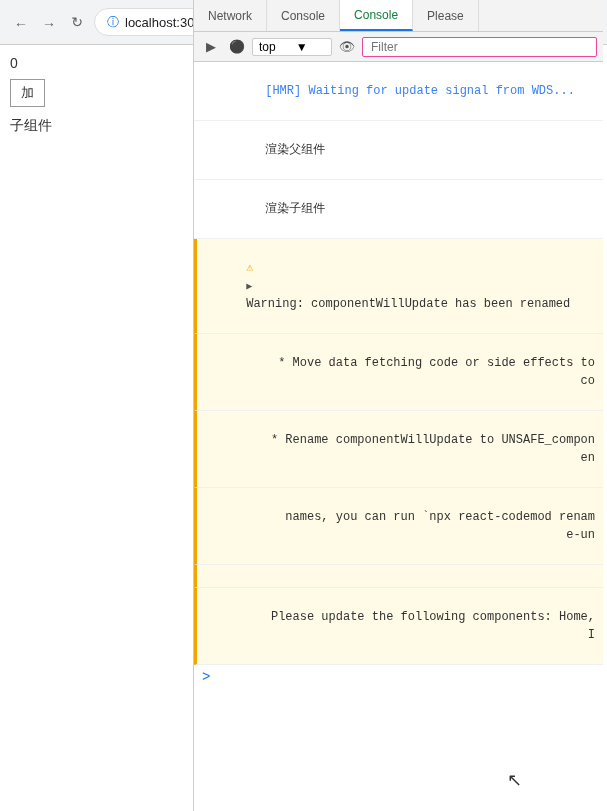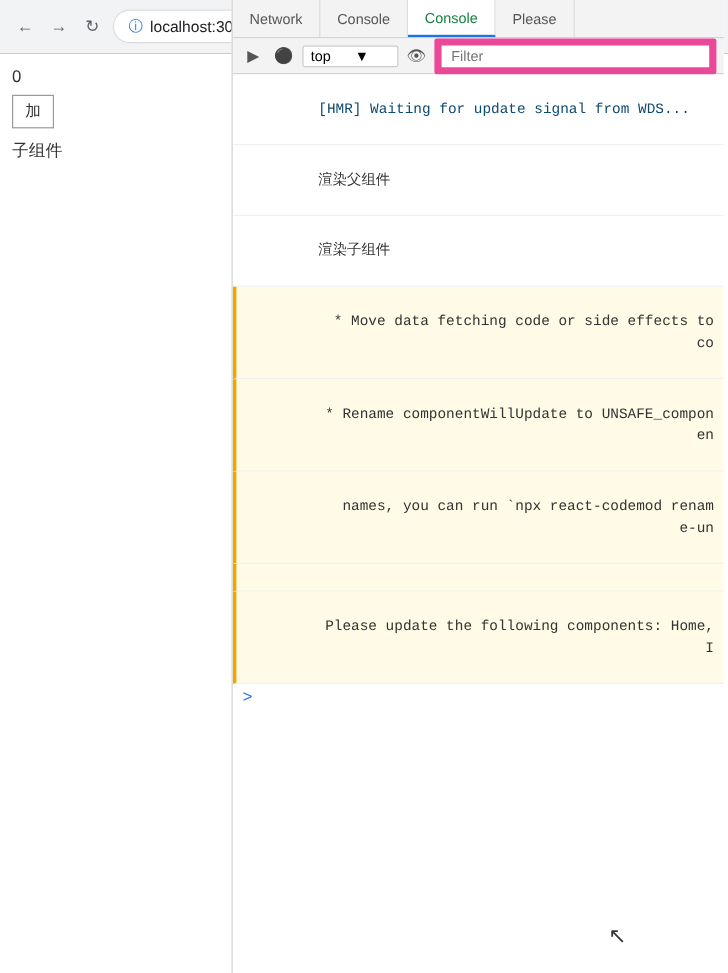--- a/index.html
+++ b/index.html
@@ -136,21 +136,21 @@
       border-radius: 2px;
       padding: 1px 6px;
       background: #fff;
       font-size: 12px;
       cursor: pointer;
       min-width: 80px;
     }
 
     .filter-input {
       flex: 1;
-      border: 6px solid #ec4899;
+      border: 1px solid #ec4899;
       border-radius: 2px;
       padding: 2px 8px;
       font-size: 12px;
       color: #999;
       background: #fff;
     }
 
     .devtools-console {
       flex: 1;
       overflow-y: auto;
@@ -162,21 +162,21 @@
     .console-line {
       padding: 2px 8px 2px 28px;
       border-bottom: 1px solid #f0f0f0;
       color: #333;
       line-height: 1.5;
       white-space: pre-wrap;
       word-break: break-all;
     }
 
     .console-line.hmr {
-      color: #0c4a6e;
+      color: #3b82f6;
     }
 
     .console-line.render {
       color: #333;
     }
 
     .console-line.warning {
       background: #fffbe6;
       border-left: 3px solid #f0a500;
       padding-left: 6px;
@@ -292,20 +292,25 @@
   <div class="devtools-console">
     <div class="console-line hmr">
       <span>[HMR] Waiting for update signal from WDS...</span>
     </div>
     <div class="console-line render">
       <span>渲染父组件</span>
     </div>
     <div class="console-line render">
       <span>渲染子组件</span>
     </div>
+    <div class="console-line warning">
+      <span class="warning-icon">⚠</span>
+      <span class="triangle-icon">▶</span>
+      <span>Warning: componentWillUpdate has been renamed</span>
+    </div>
     <div class="console-line warning-detail">
       <span>* Move data fetching code or side effects to co</span>
     </div>
     <div class="console-line warning-detail">
       <span>* Rename componentWillUpdate to UNSAFE_componen</span>
     </div>
     <div class="console-line warning-detail">
       <span>  names, you can run `npx react-codemod rename-un</span>
     </div>
     <div class="console-line warning-detail">&nbsp;</div>

